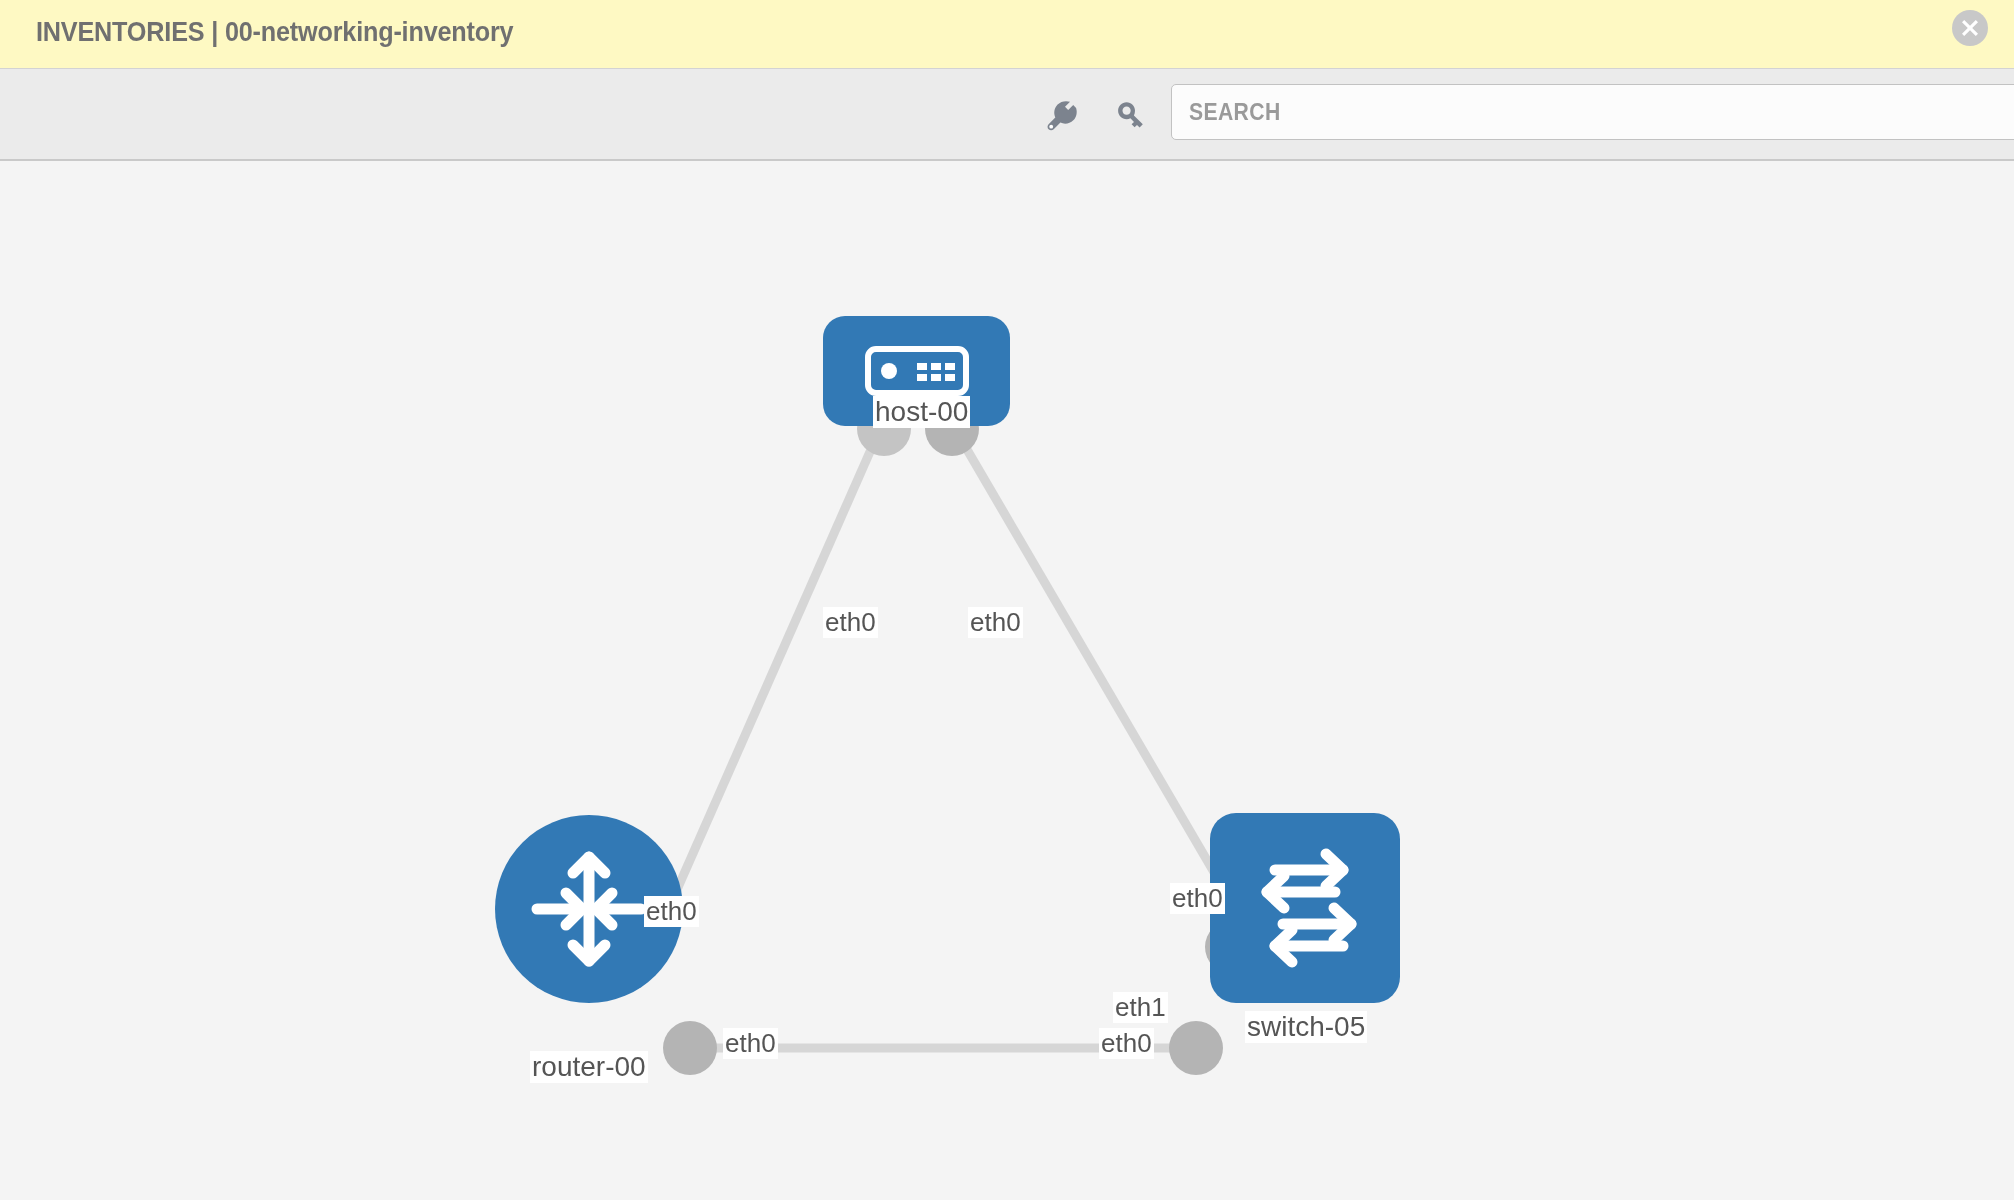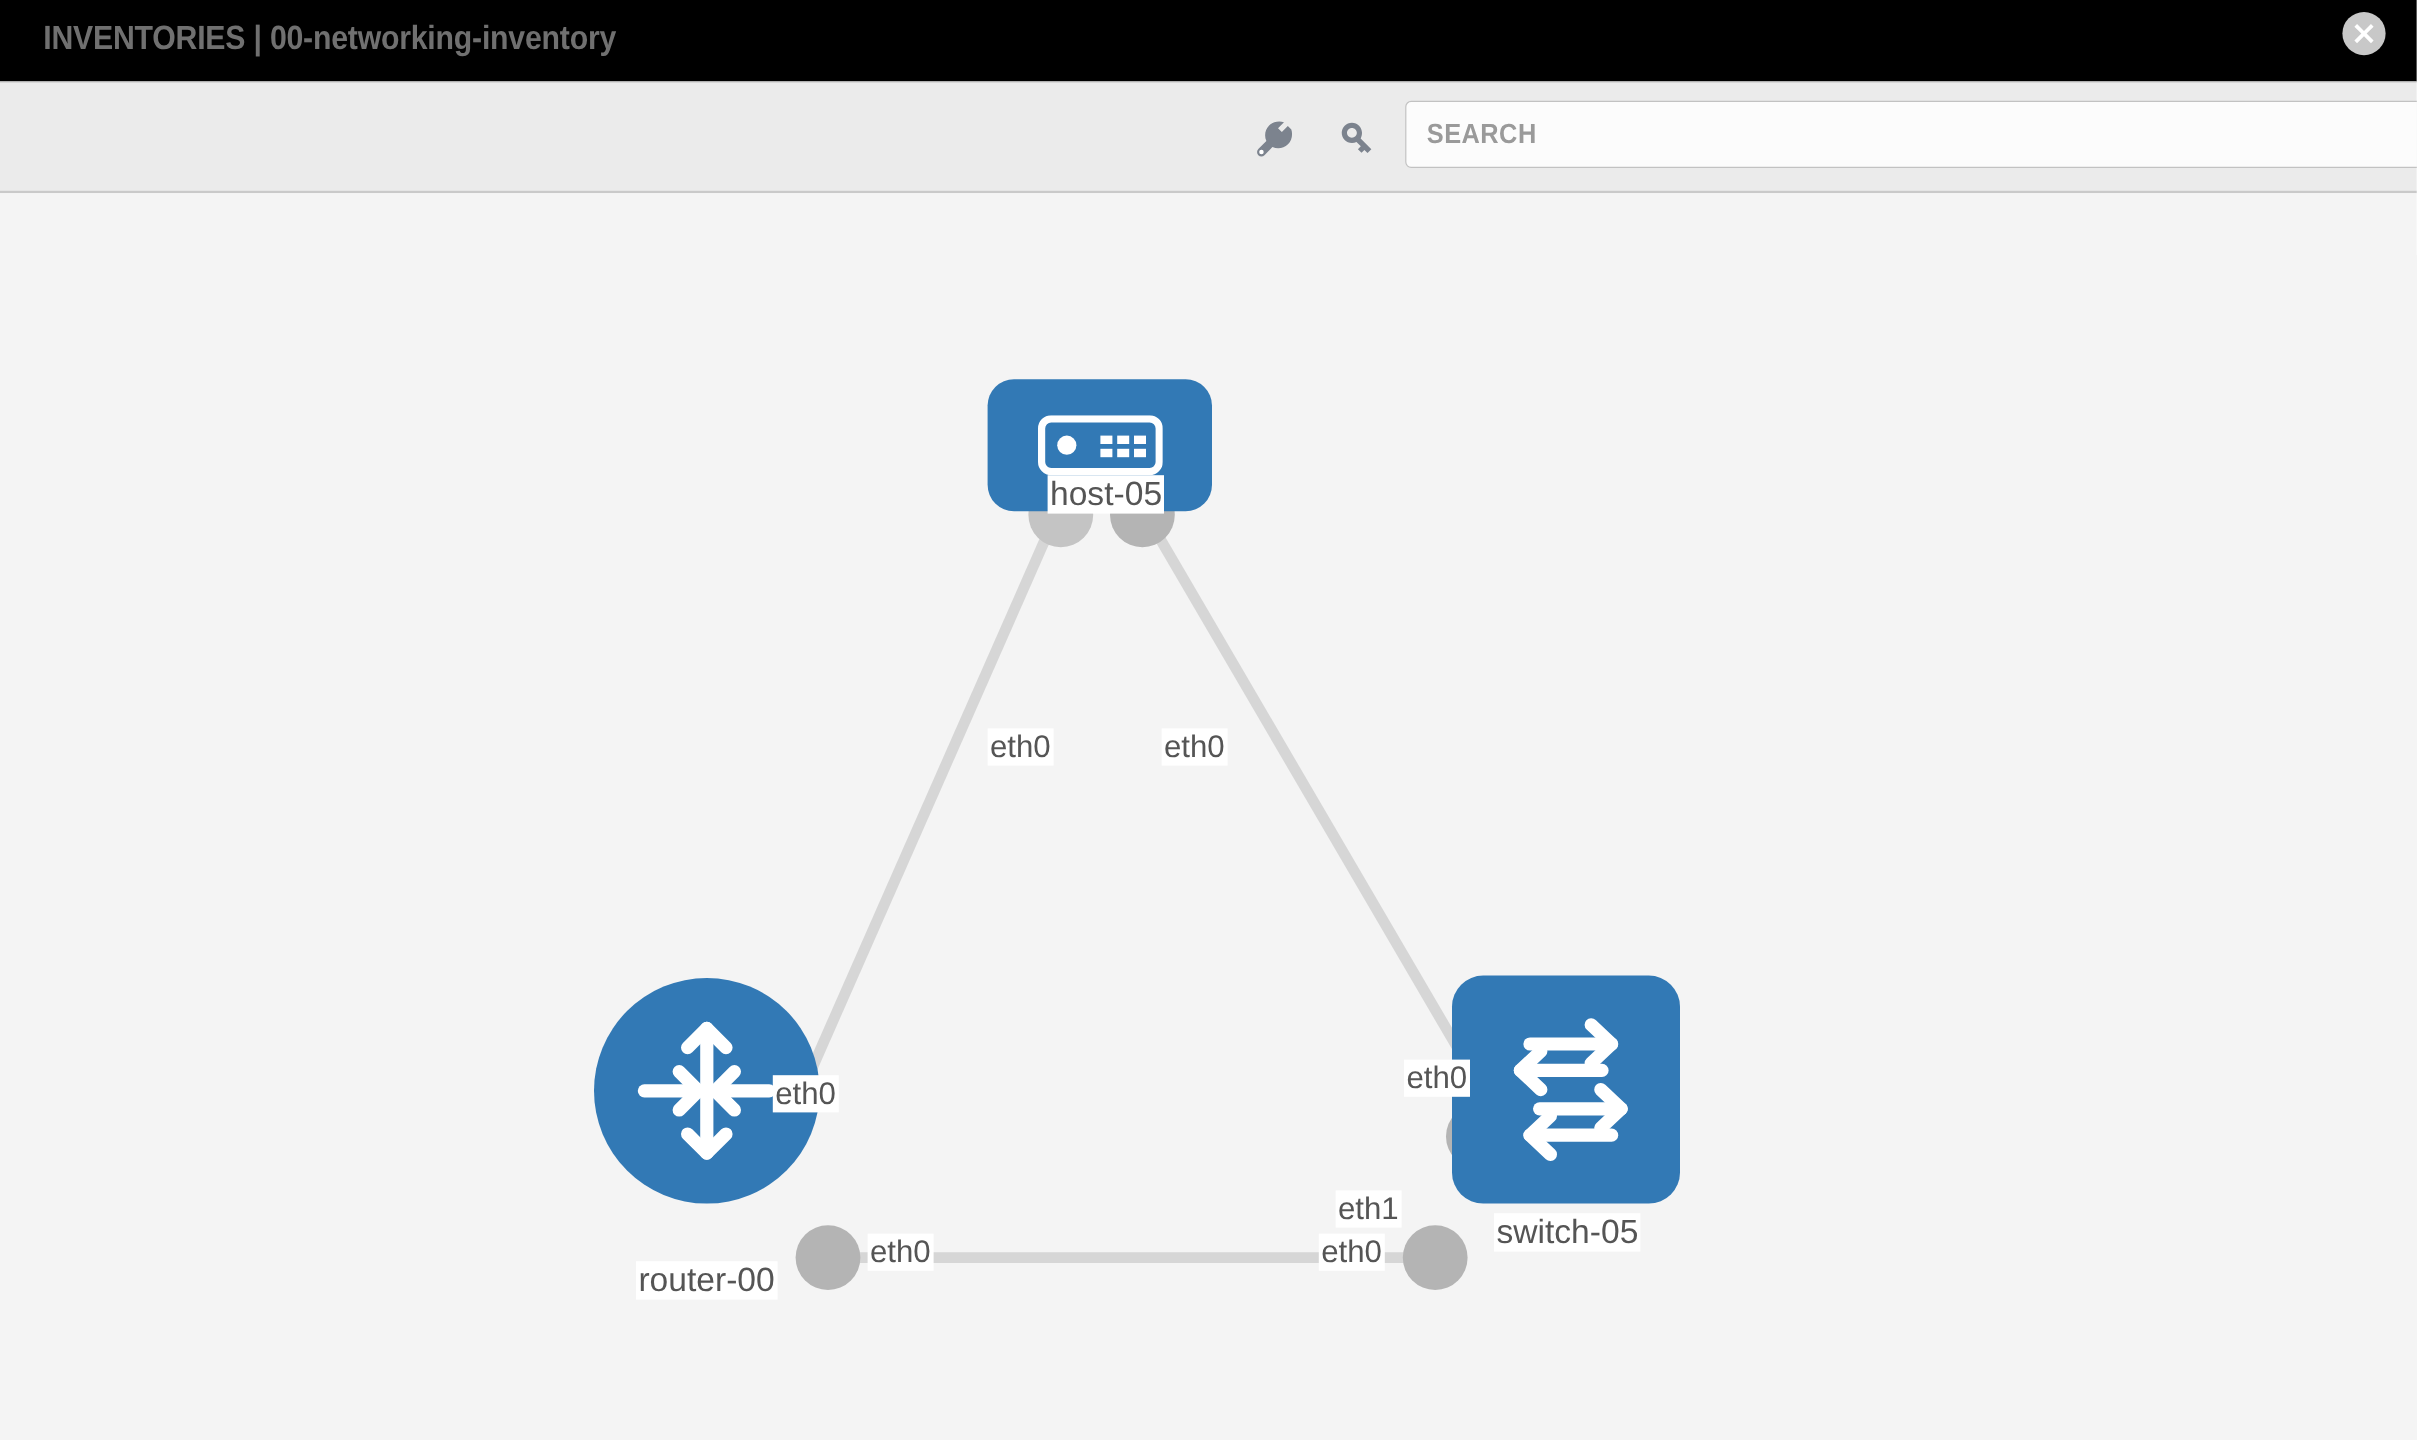--- a/index.html
+++ b/index.html
@@ -14,21 +14,21 @@
     overflow: hidden;
     position: relative;
   }
 
   
   #header {
     position: absolute;
     left: 0; top: 0;
     width: 2014px;
     height: 68px;
-    background: #000000;
+    background: #fef9c3;
     box-sizing: border-box;
     text-align: right;
   }
   #page-title {
     position: absolute;
     left: 36px;
     top: 16px;
     font-size: 28px;
     font-weight: bold;
     color: #707070;
@@ -253,21 +253,21 @@
         <polyline points="41,30 24,46 41,62"></polyline>
 
         <line x1="40" y1="78" x2="108" y2="78"></line>
         <polyline points="91,62 108,78 91,94"></polyline>
         <line x1="100" y1="100" x2="32" y2="100"></line>
         <polyline points="49,84 32,100 49,116"></polyline>
       </g>
     </svg>
   </div>
 
-  <div class="node-label" id="host-label">host-05</div>
+  <div class="node-label" id="host-label">host-00</div>
   <div class="node-label" id="router-label">router-00</div>
   <div class="node-label" id="switch-label">switch-05</div>
 
   <div class="port-label" id="port-host-left">eth0</div>
   <div class="port-label" id="port-host-right">eth0</div>
   <div class="port-label" id="port-router-up">eth0</div>
   <div class="port-label" id="port-switch-up">eth0</div>
   <div class="port-label" id="port-router-right">eth0</div>
   <div class="port-label" id="port-switch-left1">eth0</div>
   <div class="port-label" id="port-switch-left2">eth1</div>

